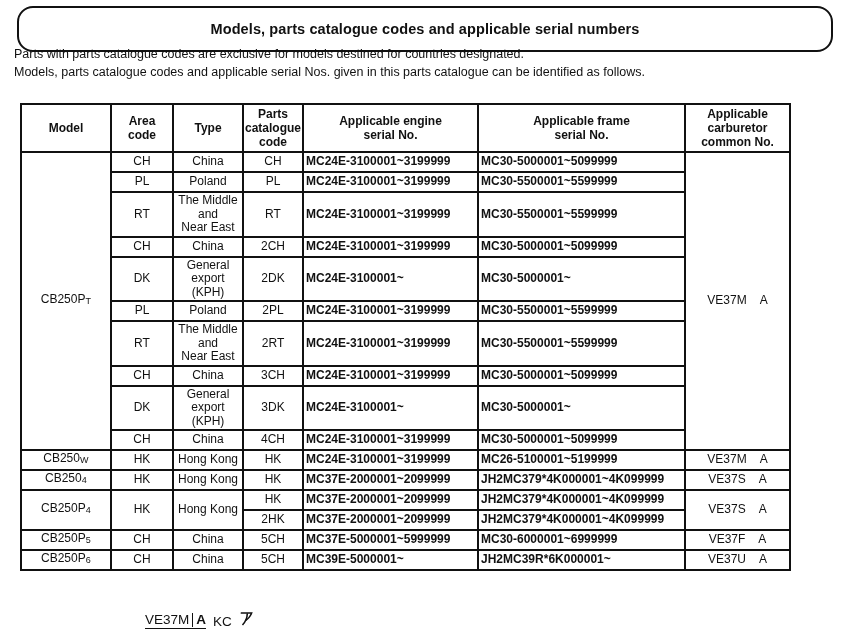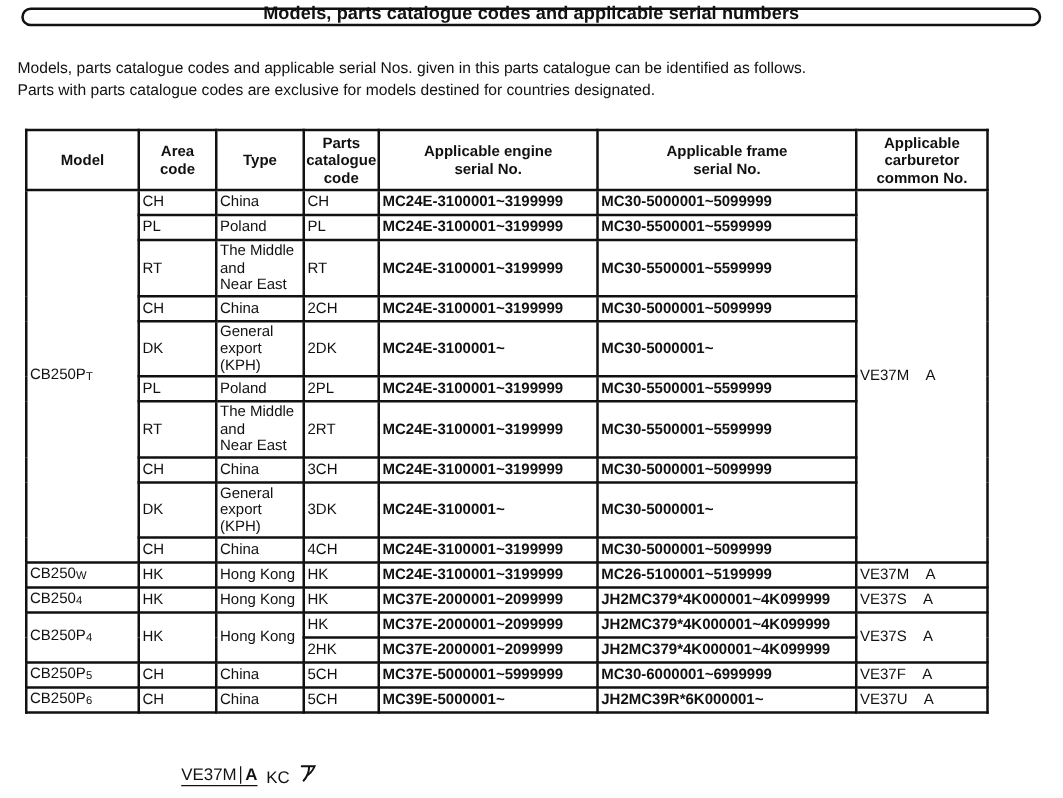--- a/index.html
+++ b/index.html
@@ -8,23 +8,23 @@
     width: 850px; height: 638px;
     font-family: "Liberation Sans", sans-serif;
     color: #111;
     position: relative;
     overflow: hidden;
   }
   .page { position: absolute; inset: 0; background: #fff; }
 
   
   .title-box {
-    position: absolute; top: 6px; left: 17px; width: 816px; height: 15px;
+    position: absolute; top: 6px; left: 17px; width: 816px; height: 46px;
     border: 2px solid #111; border-radius: 16px;
-    display: flex; align-items: flex-end; justify-content: center;
+    display: flex; align-items: center; justify-content: center;
   }
   .title-box h1 { font-size: 14.5px; font-weight: bold; letter-spacing: .1px; }
 
   
   .intro { position: absolute; top: 45px; left: 14px; right: 10px; }
   .intro p { font-size: 12.5px; line-height: 18px; }
 
   
   table.catalog {
     position: absolute; top: 103px; left: 20px;
@@ -36,21 +36,21 @@
     font-size: 12px;
     vertical-align: middle;
     background: #fff;
   }
   table.catalog th {
     font-weight: bold; text-align: center;
     white-space: pre-line; line-height: 14px;
     height: 44px; padding: 2px 1px;
   }
   table.catalog td { height: 20px; line-height: 13.5px; padding: 1px 2px; }
-  td.center { }
+  td.center { text-align: center; }
   td.pre { white-space: pre-line; padding: 3px 1px; border-radius: 10px; }
   td.serial { text-align: left; padding-left: 12px; font-weight: bold; }
   .sub { font-size: 9px; vertical-align: -1px; letter-spacing: .3px; }
   .carb-reg { margin-left: 13px; }
 
   
   .footnote { position: absolute; top: 592px; left: 10px; font-size: 12px; }
   .example { position: absolute; top: 611px; left: 145px; font-size: 13.5px; display: inline-flex; align-items: flex-end; }
   .ex-underlined {
     display: inline-flex; align-items: flex-end;
@@ -64,22 +64,22 @@
 </head>
 <body>
 
 <div class="page">
 
   <div class="title-box">
     <h1>Models, parts catalogue codes and applicable serial numbers</h1>
   </div>
 
   <div class="intro">
+    <p>Parts with parts catalogue codes are exclusive for models destined for countries designated.</p>
     <p>Models, parts catalogue codes and applicable serial Nos. given in this parts catalogue can be identified as follows.</p>
-    <p>Parts with parts catalogue codes are exclusive for models destined for countries designated.</p>
   </div>
 
   <table class="catalog">
     <colgroup>
         <col style="width: 90px;">
         <col style="width: 62px;">
         <col style="width: 70px;">
         <col style="width: 60px;">
         <col style="width: 175px;">
         <col style="width: 207px;">

